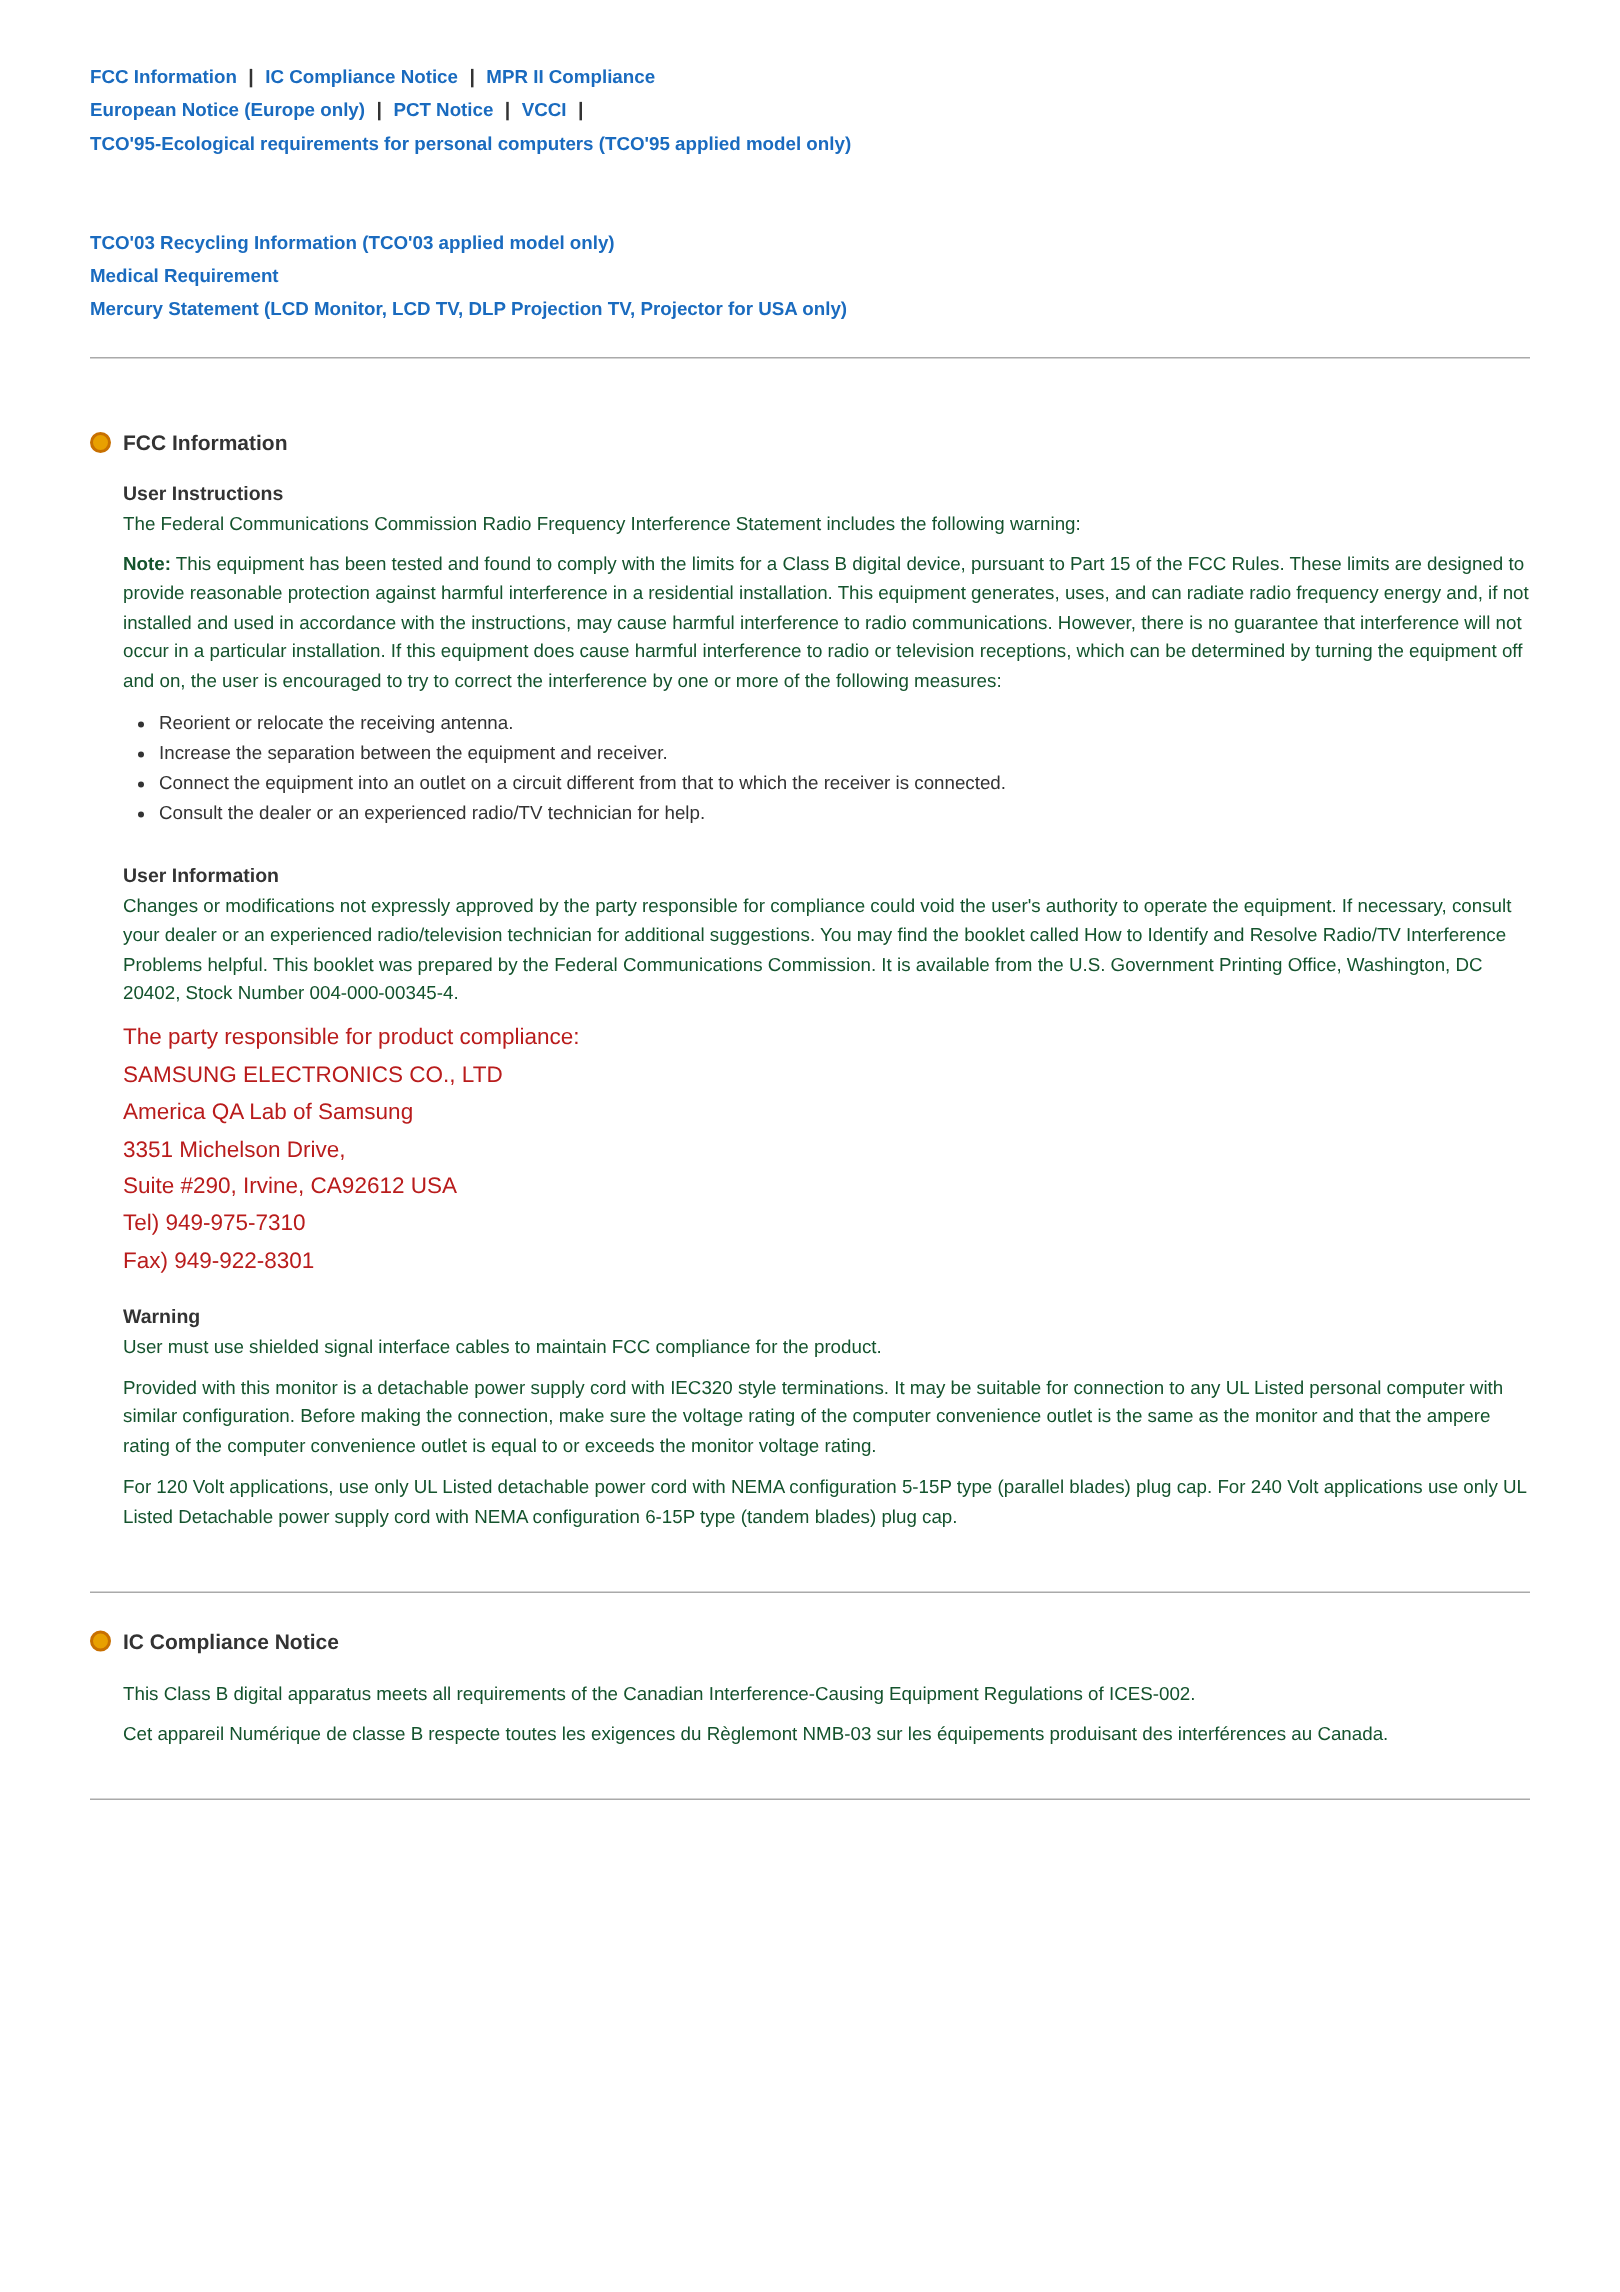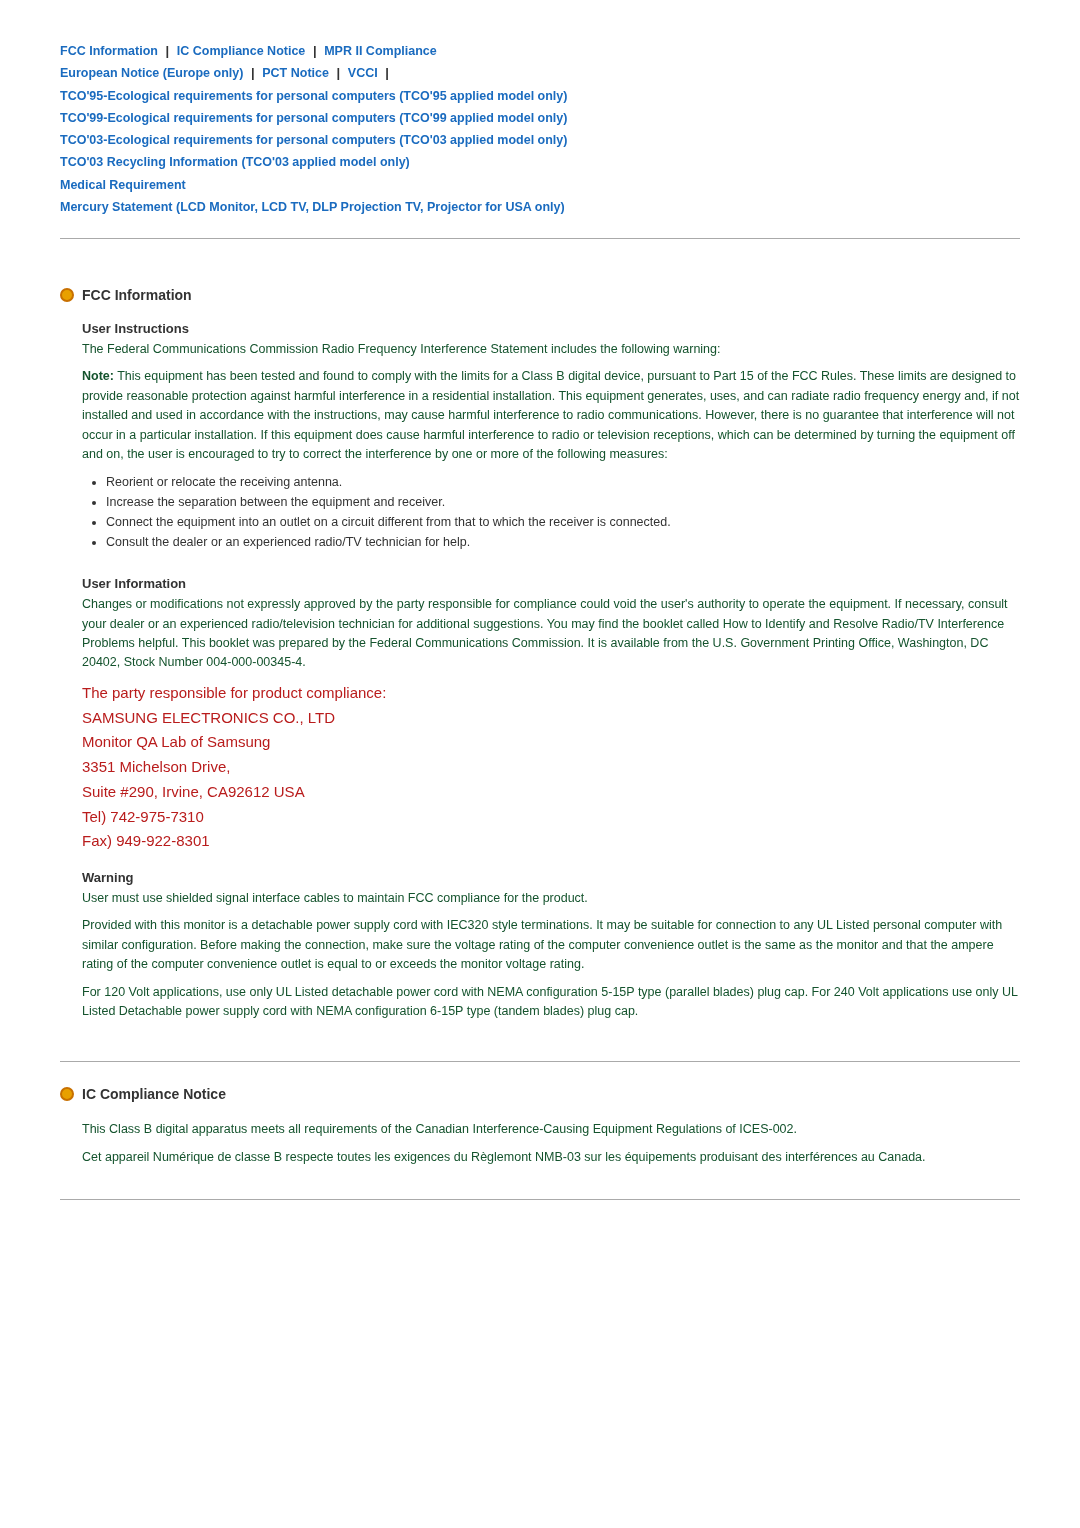--- a/index.html
+++ b/index.html
@@ -109,23 +109,21 @@
   <br>
   <a href="#euro">European Notice (Europe only)</a>
   <span class="nav-separator">|</span>
   <a href="#pct">PCT Notice</a>
   <span class="nav-separator">|</span>
   <a href="#vcci">VCCI</a>
   <span class="nav-separator">|</span>
   <br>
   <a href="#tco95">TCO'95-Ecological requirements for personal computers (TCO'95 applied model only)</a>
   <br>
-  <a href="#tco99">TCO'99-Ecological requirements for personal computers (TCO'99 applied model only)</a>
   <br>
-  <a href="#tco03">TCO'03-Ecological requirements for personal computers (TCO'03 applied model only)</a>
   <br>
   <a href="#tco03rec">TCO'03 Recycling Information (TCO'03 applied model only)</a>
   <br>
   <a href="#medical">Medical Requirement</a>
   <br>
   <a href="#mercury">Mercury Statement (LCD Monitor, LCD TV, DLP Projection TV, Projector for USA only)</a>
 </div>
 
 <hr class="main-divider">
 
@@ -150,24 +148,24 @@
         <li>Consult the dealer or an experienced radio/TV technician for help.</li>
       </ul>
     </div>
 
     <div class="sub-section">
       <div class="sub-title">User Information</div>
       <p class="body-text">Changes or modifications not expressly approved by the party responsible for compliance could void the user's authority to operate the equipment. If necessary, consult your dealer or an experienced radio/television technician for additional suggestions. You may find the booklet called How to Identify and Resolve Radio/TV Interference Problems helpful. This booklet was prepared by the Federal Communications Commission. It is available from the U.S. Government Printing Office, Washington, DC 20402, Stock Number 004-000-00345-4.</p>
       <div class="address-block">
         <span>The party responsible for product compliance:</span><br>
         <span>SAMSUNG ELECTRONICS CO., LTD</span><br>
-        <span>Monitor QA Lab of Samsung</span><br>
+        <span>America QA Lab of Samsung</span><br>
         <span>3351 Michelson Drive,</span><br>
         <span>Suite #290, Irvine, CA92612 USA</span><br>
-        <span>Tel) 742-975-7310</span><br>
+        <span>Tel) 949-975-7310</span><br>
         <span>Fax) 949-922-8301</span>
       </div>
     </div>
 
     <div class="sub-section">
       <div class="sub-title">Warning</div>
       <p class="body-text">User must use shielded signal interface cables to maintain FCC compliance for the product.</p>
       <p class="body-text">Provided with this monitor is a detachable power supply cord with IEC320 style terminations. It may be suitable for connection to any UL Listed personal computer with similar configuration. Before making the connection, make sure the voltage rating of the computer convenience outlet is the same as the monitor and that the ampere rating of the computer convenience outlet is equal to or exceeds the monitor voltage rating.</p>
       <p class="body-text">For 120 Volt applications, use only UL Listed detachable power cord with NEMA configuration 5-15P type (parallel blades) plug cap. For 240 Volt applications use only UL Listed Detachable power supply cord with NEMA configuration 6-15P type (tandem blades) plug cap.</p>
     </div>

